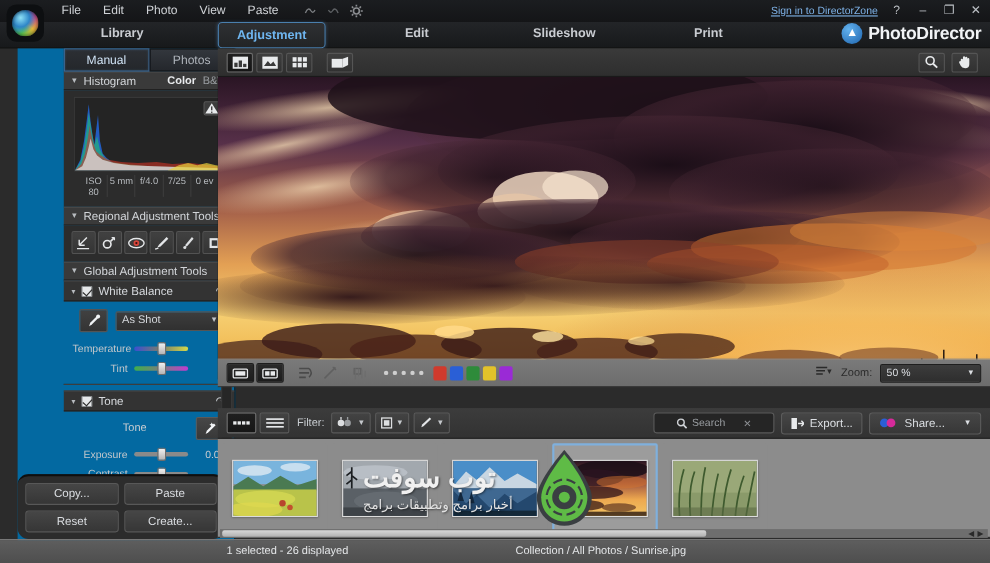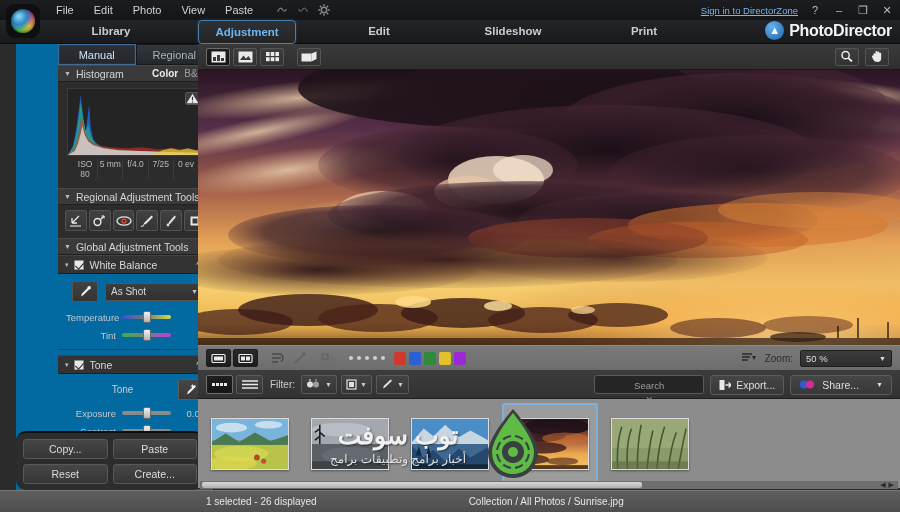--- a/index.html
+++ b/index.html
@@ -240,21 +240,21 @@
 
   
   .viewport {
     position: absolute; left: 198px; top: 70px; width: 702px; height: 275px;
     background: #151515; overflow: hidden;
   }
   .viewport svg { display: block; width: 100%; height: 100%; }
 
   
   .subbar {
-    position: absolute; left: 198px; top: 345px; width: 702px; height: 26px;
+    position: absolute; left: 198px; top: 326px; width: 702px; height: 26px;
     background: linear-gradient(#7a7a7a,#6d6d6d);
     border-top: 1px solid #8a8a8a; border-bottom: 1px solid #3a3a3a;
     display: flex; align-items: center; padding: 0 8px;
   }
   .sbtn {
     width: 25px; height: 18px; border: 1px solid #1d1d1d; border-radius: 2px;
     background: linear-gradient(#2a2a2a,#1c1c1c);
     display: flex; align-items: center; justify-content: center; margin-right: 2px;
   }
   .flatic {
@@ -290,21 +290,21 @@
   .fbtn.sel { background: linear-gradient(#1f1f1f,#161616); border-color: #6e6e6e; }
   .flabel { color: #c9cdd1; font-size: 10px; margin: 0 6px 0 4px; }
   .fdrop {
     height: 19px; border: 1px solid #5a5a5a; border-radius: 2px;
     background: linear-gradient(#434343,#353535);
     display: flex; align-items: center; gap: 3px; padding: 0 4px; margin-right: 4px;
   }
   .fbr { margin-left: auto; display: flex; align-items: center; gap: 6px; }
   .search {
     width: 110px; height: 19px; background: #252525; border: 1px solid #5a5a5a;
-    border-radius: 3px; display: flex; align-items: center; padding: 0 5px; gap: 4px; flex-direction: column;
+    border-radius: 3px; display: flex; align-items: center; padding: 0 20px; gap: 4px;
   }
   .search .ph { flex: 1; color: #9a9ea2; font-size: 9.5px; }
   .search .x { color: #8d9094; font-size: 9px; }
   .actbtn {
     height: 20px; background: linear-gradient(#464646,#373737);
     border: 1px solid #5c5c5c; border-radius: 3px;
     display: flex; align-items: center; gap: 5px; padding: 0 8px;
     color: #dcdfe3; font-size: 10.5px;
   }
 
@@ -325,21 +325,21 @@
     box-shadow: 0 1px 2px rgba(0,0,0,.4); overflow: hidden;
   }
   .thumb svg { display: block; width: 100%; height: 100%; }
 
   
   .watermark {
     position: absolute; left: 290px; top: 402px; width: 300px; height: 84px;
     display: flex; align-items: center; justify-content: center; gap: 10px;
     pointer-events: none;
   }
-  .wm-text { text-align: center; }
+  .wm-text { text-align: left; }
   .wm-1 {
     color: #f0f0f0; font-size: 25px; font-weight: bold; direction: rtl;
     text-shadow: 1px 1px 2px rgba(0,0,0,.5); line-height: 1.1;
   }
   .wm-2 {
     color: #e2e2e2; font-size: 12px; direction: rtl;
     text-shadow: 1px 1px 2px rgba(0,0,0,.5); margin-top: 3px;
   }
   .wm-logo { width: 74px; height: 74px; }
 
@@ -422,21 +422,21 @@
     <div class="brand">
       <span class="brand-badge">▲</span>
       <span class="brand-name">PhotoDirector</span>
     </div>
   </div>
 
   <div class="leftpanel">
 
     <div class="panel-tabs">
       <div class="ptab active">Manual</div>
-      <div class="ptab inactive">Regional</div>
+      <div class="ptab inactive">Photos</div>
     </div>
 
     <div class="sect-head">
       <span class="tri">▼</span>
       <span class="sect-title">Histogram</span>
       <span class="sect-right">
         <span class="hcolor">Color</span>
         <span class="hbw">B&amp;W</span>
       </span>
     </div>

